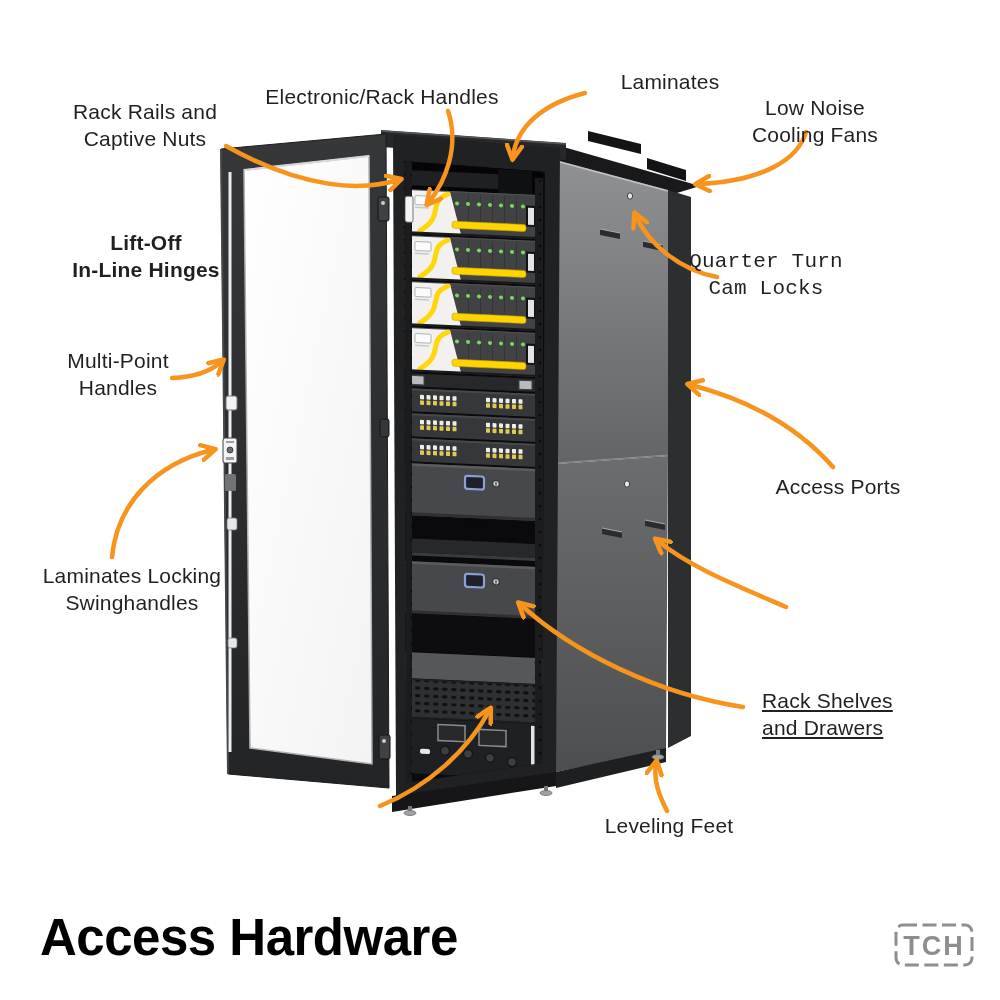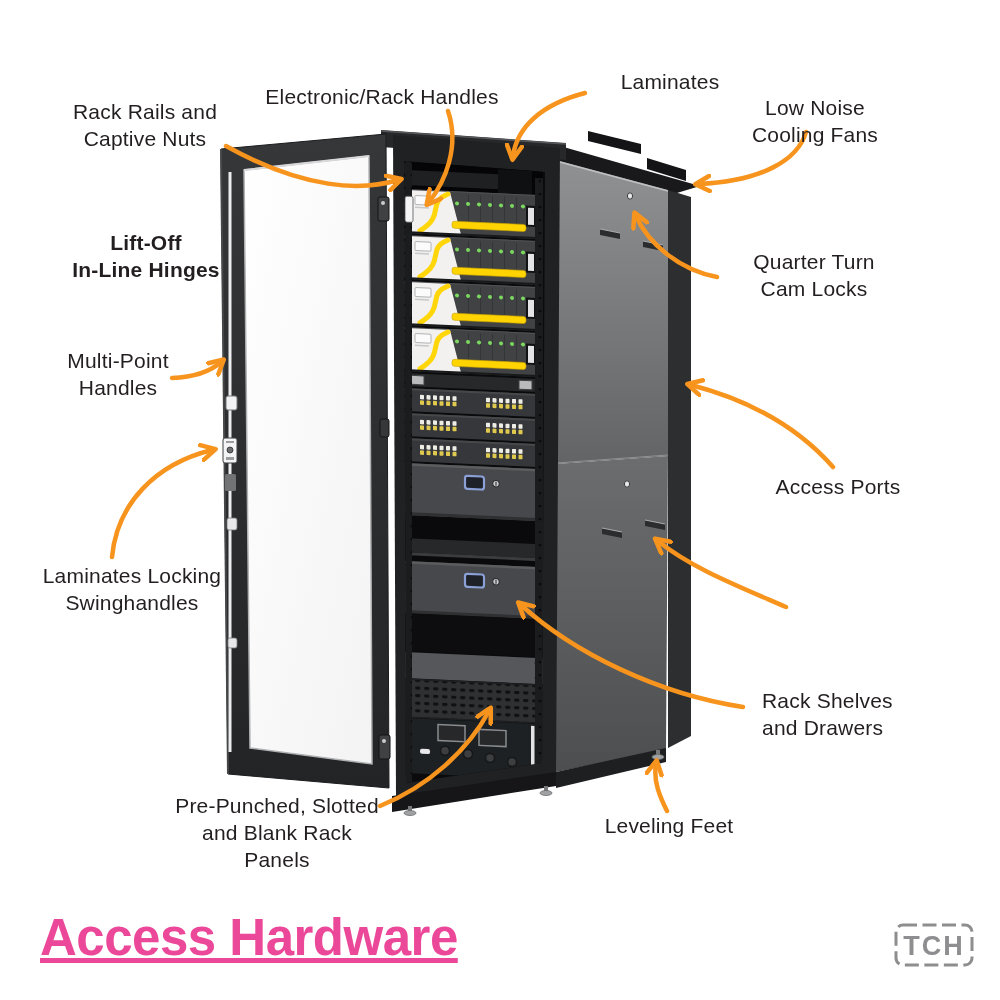--- a/index.html
+++ b/index.html
@@ -3,21 +3,21 @@
 <meta charset="utf-8">
 <style>
   html,body{margin:0;padding:0;background:#ffffff;}
   .canvas{position:relative;width:1000px;height:1000px;background:#ffffff;overflow:hidden;
           font-family:"Liberation Sans", sans-serif;}
   .scene{position:absolute;left:0;top:0;width:1000px;height:1000px;}
   .lbl{position:absolute;font-size:21px;line-height:27px;color:#231F20;text-align:center;
        white-space:pre-line;letter-spacing:.2px;}
   .lbl.left{text-align:left;}
   .title{position:absolute;left:40px;top:908px;font-size:51px;font-weight:bold;
-         letter-spacing:-.5px;color:#ec4899;text-decoration:underline;}
+         letter-spacing:-.5px;color:#000000;}
   .logo{position:absolute;left:893px;top:920px;width:82px;height:50px;}
 </style>
 </head>
 <body>
 
 <div class="canvas">
 
   <svg class="scene" viewBox="0 0 1000 1000" xmlns="http://www.w3.org/2000/svg" xmlns:xlink="http://www.w3.org/1999/xlink">
     <defs>
       <linearGradient id="gradSideU" x1="0" y1="0" x2="0" y2="1">
@@ -278,31 +278,29 @@
   </svg>
 
   <div class="lbl" style="left:35px;top:98px;width:220px;">Rack Rails and
 Captive Nuts</div>
   <div class="lbl" style="left:252px;top:83px;width:260px;">Electronic/Rack Handles</div>
   <div class="lbl" style="left:590px;top:68px;width:160px;">Laminates</div>
   <div class="lbl" style="left:715px;top:72px;width:200px;margin-top:22px;">Low Noise
 Cooling Fans</div>
   <div class="lbl" style="left:46px;top:229px;width:200px;font-weight:bold;">Lift-Off
 In-Line Hinges</div>
-  <div class="lbl" style="left:714px;top:248px;width:200px;">Quarter Turn
+  <div class="lbl" style="left:666px;top:248px;width:200px;font-family:Liberation Mono, monospace;">Quarter Turn
 Cam Locks</div>
   <div class="lbl" style="left:18px;top:347px;width:200px;">Multi-Point
 Handles</div>
   <div class="lbl" style="left:738px;top:473px;width:200px;">Access Ports</div>
   <div class="lbl" style="left:22px;top:562px;width:220px;">Laminates Locking
 Swinghandles</div>
-  <div class="lbl left" style="left:762px;top:687px;width:150px;">Rack Shelves
+  <div class="lbl left" style="left:762px;top:687px;width:150px;text-decoration:underline;">Rack Shelves
 and Drawers</div>
-  <div class="lbl" style="left:167px;top:792px;width:220px;">Pre-Punched, Slotted
-and Blank Rack Panels</div>
   <div class="lbl" style="left:599px;top:812px;width:140px;">Leveling Feet</div>
 
   <div class="title">Access Hardware</div>
 
   <div class="logo">
     <svg width="82" height="50" viewBox="0 0 82 50" xmlns="http://www.w3.org/2000/svg">
       <rect x="3" y="5" width="76" height="40" rx="7" fill="none" stroke="#8E8E90" stroke-width="3" stroke-dasharray="14 5.5"></rect>
       <text x="41" y="35" text-anchor="middle" font-family="Liberation Sans, sans-serif" font-size="27" font-weight="bold" letter-spacing="2" fill="#8E8E90">TCH</text>
     </svg>
   </div>

